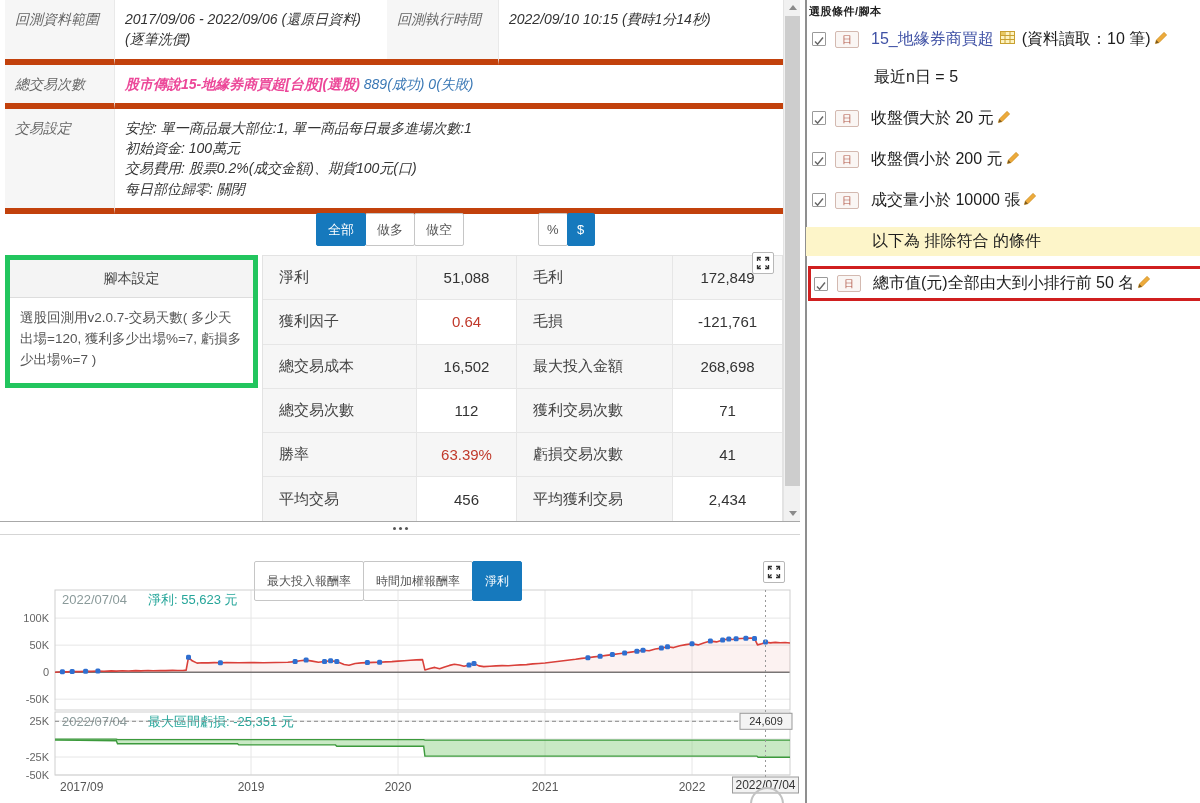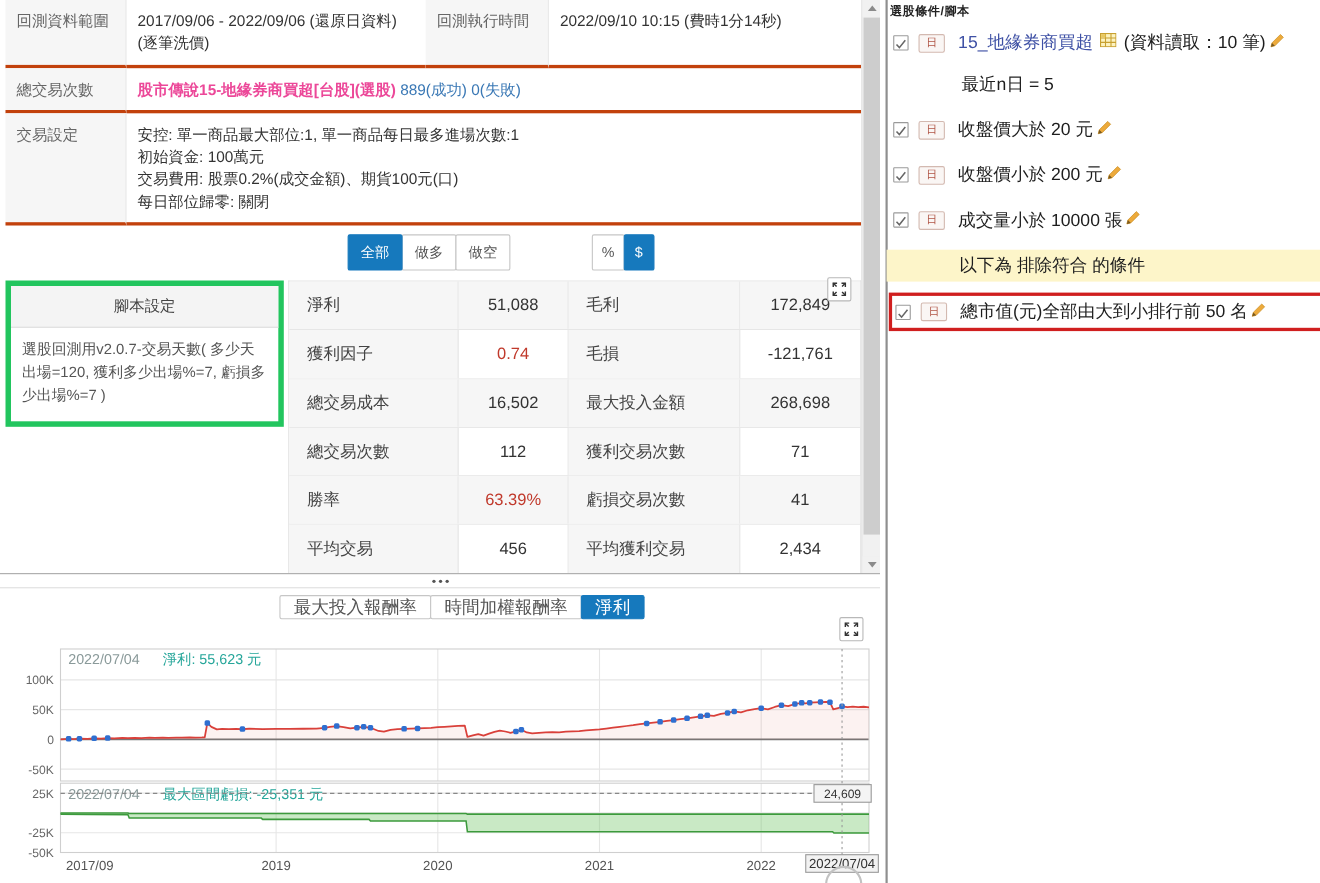--- a/index.html
+++ b/index.html
@@ -7,21 +7,21 @@
   body { font-family:"Liberation Sans","DejaVu Sans",sans-serif; }
   #app { position:relative; width:1200px; height:803px; background:#fff; overflow:hidden; color:#333; }
 
   
   .left-pane { position:absolute; left:0; top:0; width:800px; height:803px; }
   .upper { position:absolute; left:0; top:0; width:783px; height:521px; overflow:hidden; background:#fff; }
 
   
   .info-grid { position:absolute; left:5px; top:0; width:778px; display:grid;
                grid-template-columns:110px 272px 112px 284px; font-size:14px; }
-  .info-grid .cell { padding:9px 10px; line-height:1.45; border-bottom:3px solid #c2410c; }
+  .info-grid .cell { padding:9px 10px; line-height:1.45; border-bottom:6px solid #c2410c;font-style:italic; }
   .info-grid .lblc { background:#f6f6f6; color:#666; border-right:1px solid #e9e9e9; }
   .info-grid .valc { color:#333; }
   .info-grid .span3 { grid-column:2 / 5; }
   .prod-name { font-weight:bold; color:#ec4899; }
   .prod-stats { color:var(--link); }
   .trade-line { display:block; }
 
   
   .seg-row { position:absolute; left:0; top:213px; width:783px; height:34px; }
   .seg-group { position:absolute; display:flex; }
@@ -64,22 +64,22 @@
 
   
   .splitter { position:absolute; left:0; top:521px; width:800px; height:14px; background:#fff;
               border-top:1px solid #a8a8a8; border-bottom:1px solid #d5d5d5; cursor:row-resize;
               display:flex; align-items:center; justify-content:center; }
   .grip { width:3px; height:3px; background:#555; border-radius:50%; box-shadow:6px 0 0 #555, 12px 0 0 #555; margin-right:12px; }
 
   
   .chart-section { position:absolute; left:0; top:535px; width:800px; height:268px; overflow:hidden; background:#fff; }
   .chart-tabs { position:absolute; left:255px; top:6px; display:flex; }
-  .ctab { height:22px; padding:0 12px; margin-left:-1px; display:inline-flex; align-items:center;
-          border:1px solid #c6c6c6; background:#fff; color:#555; font-size:16px; border-radius:2px; cursor:pointer; }
+  .ctab { height:40px; padding:0 12px; margin-left:-1px; display:inline-flex; align-items:center;
+          border:1px solid #c6c6c6; background:#fff; color:#555; font-size:12px; border-radius:2px; cursor:pointer;margin-top:20px; }
   .ctab.active { background:var(--accent); border-color:var(--accent); color:#fff; z-index:1; position:relative; }
   .chart-expand { left:763px; top:26px; }
   #chart-svg { position:absolute; left:0; top:50px; }
   .corner-circle { position:absolute; left:750px; top:252px; width:34px; height:34px;
                    border:2px solid #c2c2c2; border-radius:50%; }
 
   
   .right-pane { position:absolute; left:800px; top:0; width:460px; height:803px; background:#fff; overflow:hidden; }
   .right-inner { position:absolute; left:5px; top:0; right:0; bottom:0; border-left:2px solid #8f8f8f; padding:1px 0 0 2px; }
   .rp-header { position:relative; height:17px; }
@@ -149,21 +149,21 @@
 
       <div class="stats-table">
           <div class="srow odd">
             <div class="lbl">淨利</div>
             <div class="val">51,088</div>
             <div class="lbl">毛利</div>
             <div class="val">172,849</div>
           </div>
           <div class="srow">
             <div class="lbl">獲利因子</div>
-            <div class="val red">0.74</div>
+            <div class="val red">0.64</div>
             <div class="lbl">毛損</div>
             <div class="val">-121,761</div>
           </div>
           <div class="srow odd">
             <div class="lbl">總交易成本</div>
             <div class="val">16,502</div>
             <div class="lbl">最大投入金額</div>
             <div class="val">268,698</div>
           </div>
           <div class="srow">

